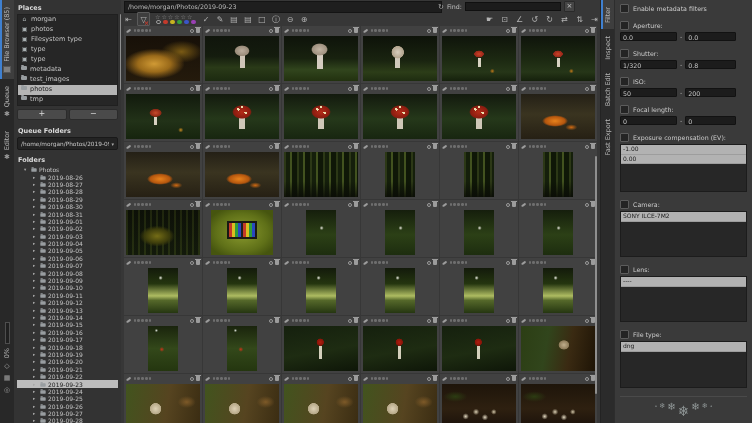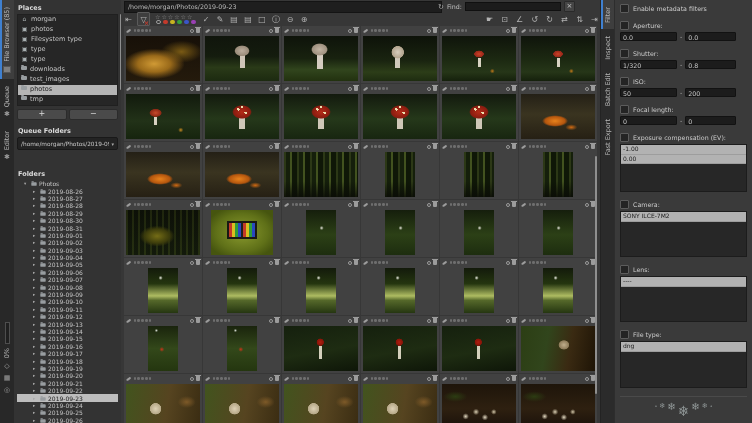--- a/index.html
+++ b/index.html
@@ -32,21 +32,21 @@
   .house-icon::before{content:"⌂"}
   .drive-icon::before{content:"▣"}
   #places-btns{display:flex;gap:2px;margin:3px 0 0}
   .pm-btn{flex:1;height:9px;background:#4a4a4a;border:1px solid #2b2b2b;border-radius:2px;
           font-size:8px;line-height:7px;text-align:center;color:#ddd}
   #recent-title{margin-top:7px}
   #recent-combo{height:11px;background:#232323;border:1px solid #191919;border-radius:2px;display:flex;
                 align-items:center;padding:0 3px;gap:2px}
   #recent-combo .val{flex:1;font-size:5.8px;color:#c6c6c6;white-space:nowrap;overflow:hidden}
   .combo-arrow{font-size:5px;color:#aaa}
-  #folders-title{margin-top:20px}
+  #folders-title{margin-top:6px}
   #folder-tree{margin-top:1px}
   .trow{display:flex;align-items:center;gap:2px;height:7.4px;padding-left:16px;font-size:6px;color:#c4c4c4}
   .trow.root{padding-left:7px}
   .trow.selected{background:#bdbdbd;color:#1a1a1a}
   .tarrow{width:5px;font-size:4.5px;color:#a8a8a8;flex:none}
   .trow.root .tarrow::before{content:"▾"}
   .trow:not(.root) .tarrow::before{content:"▸"}
   .ticon{transform:scale(.9);flex:none}
 
   #left-grip{left:120px;top:14px;width:2px;height:76px;background:#8f8f8f;border-radius:1px}
@@ -173,21 +173,21 @@
         <span class="plabel">type</span>
       </div>
 
       <div class="prow">
         <span class="picon drive-icon"></span>
         <span class="plabel">type</span>
       </div>
 
       <div class="prow">
         <span class="picon folder-icon"></span>
-        <span class="plabel">downloads</span>
+        <span class="plabel">metadata</span>
       </div>
 
       <div class="prow">
         <span class="picon folder-icon"></span>
         <span class="plabel">test_images</span>
       </div>
 
       <div class="prow selected">
         <span class="picon folder-icon"></span>
         <span class="plabel">photos</span>

